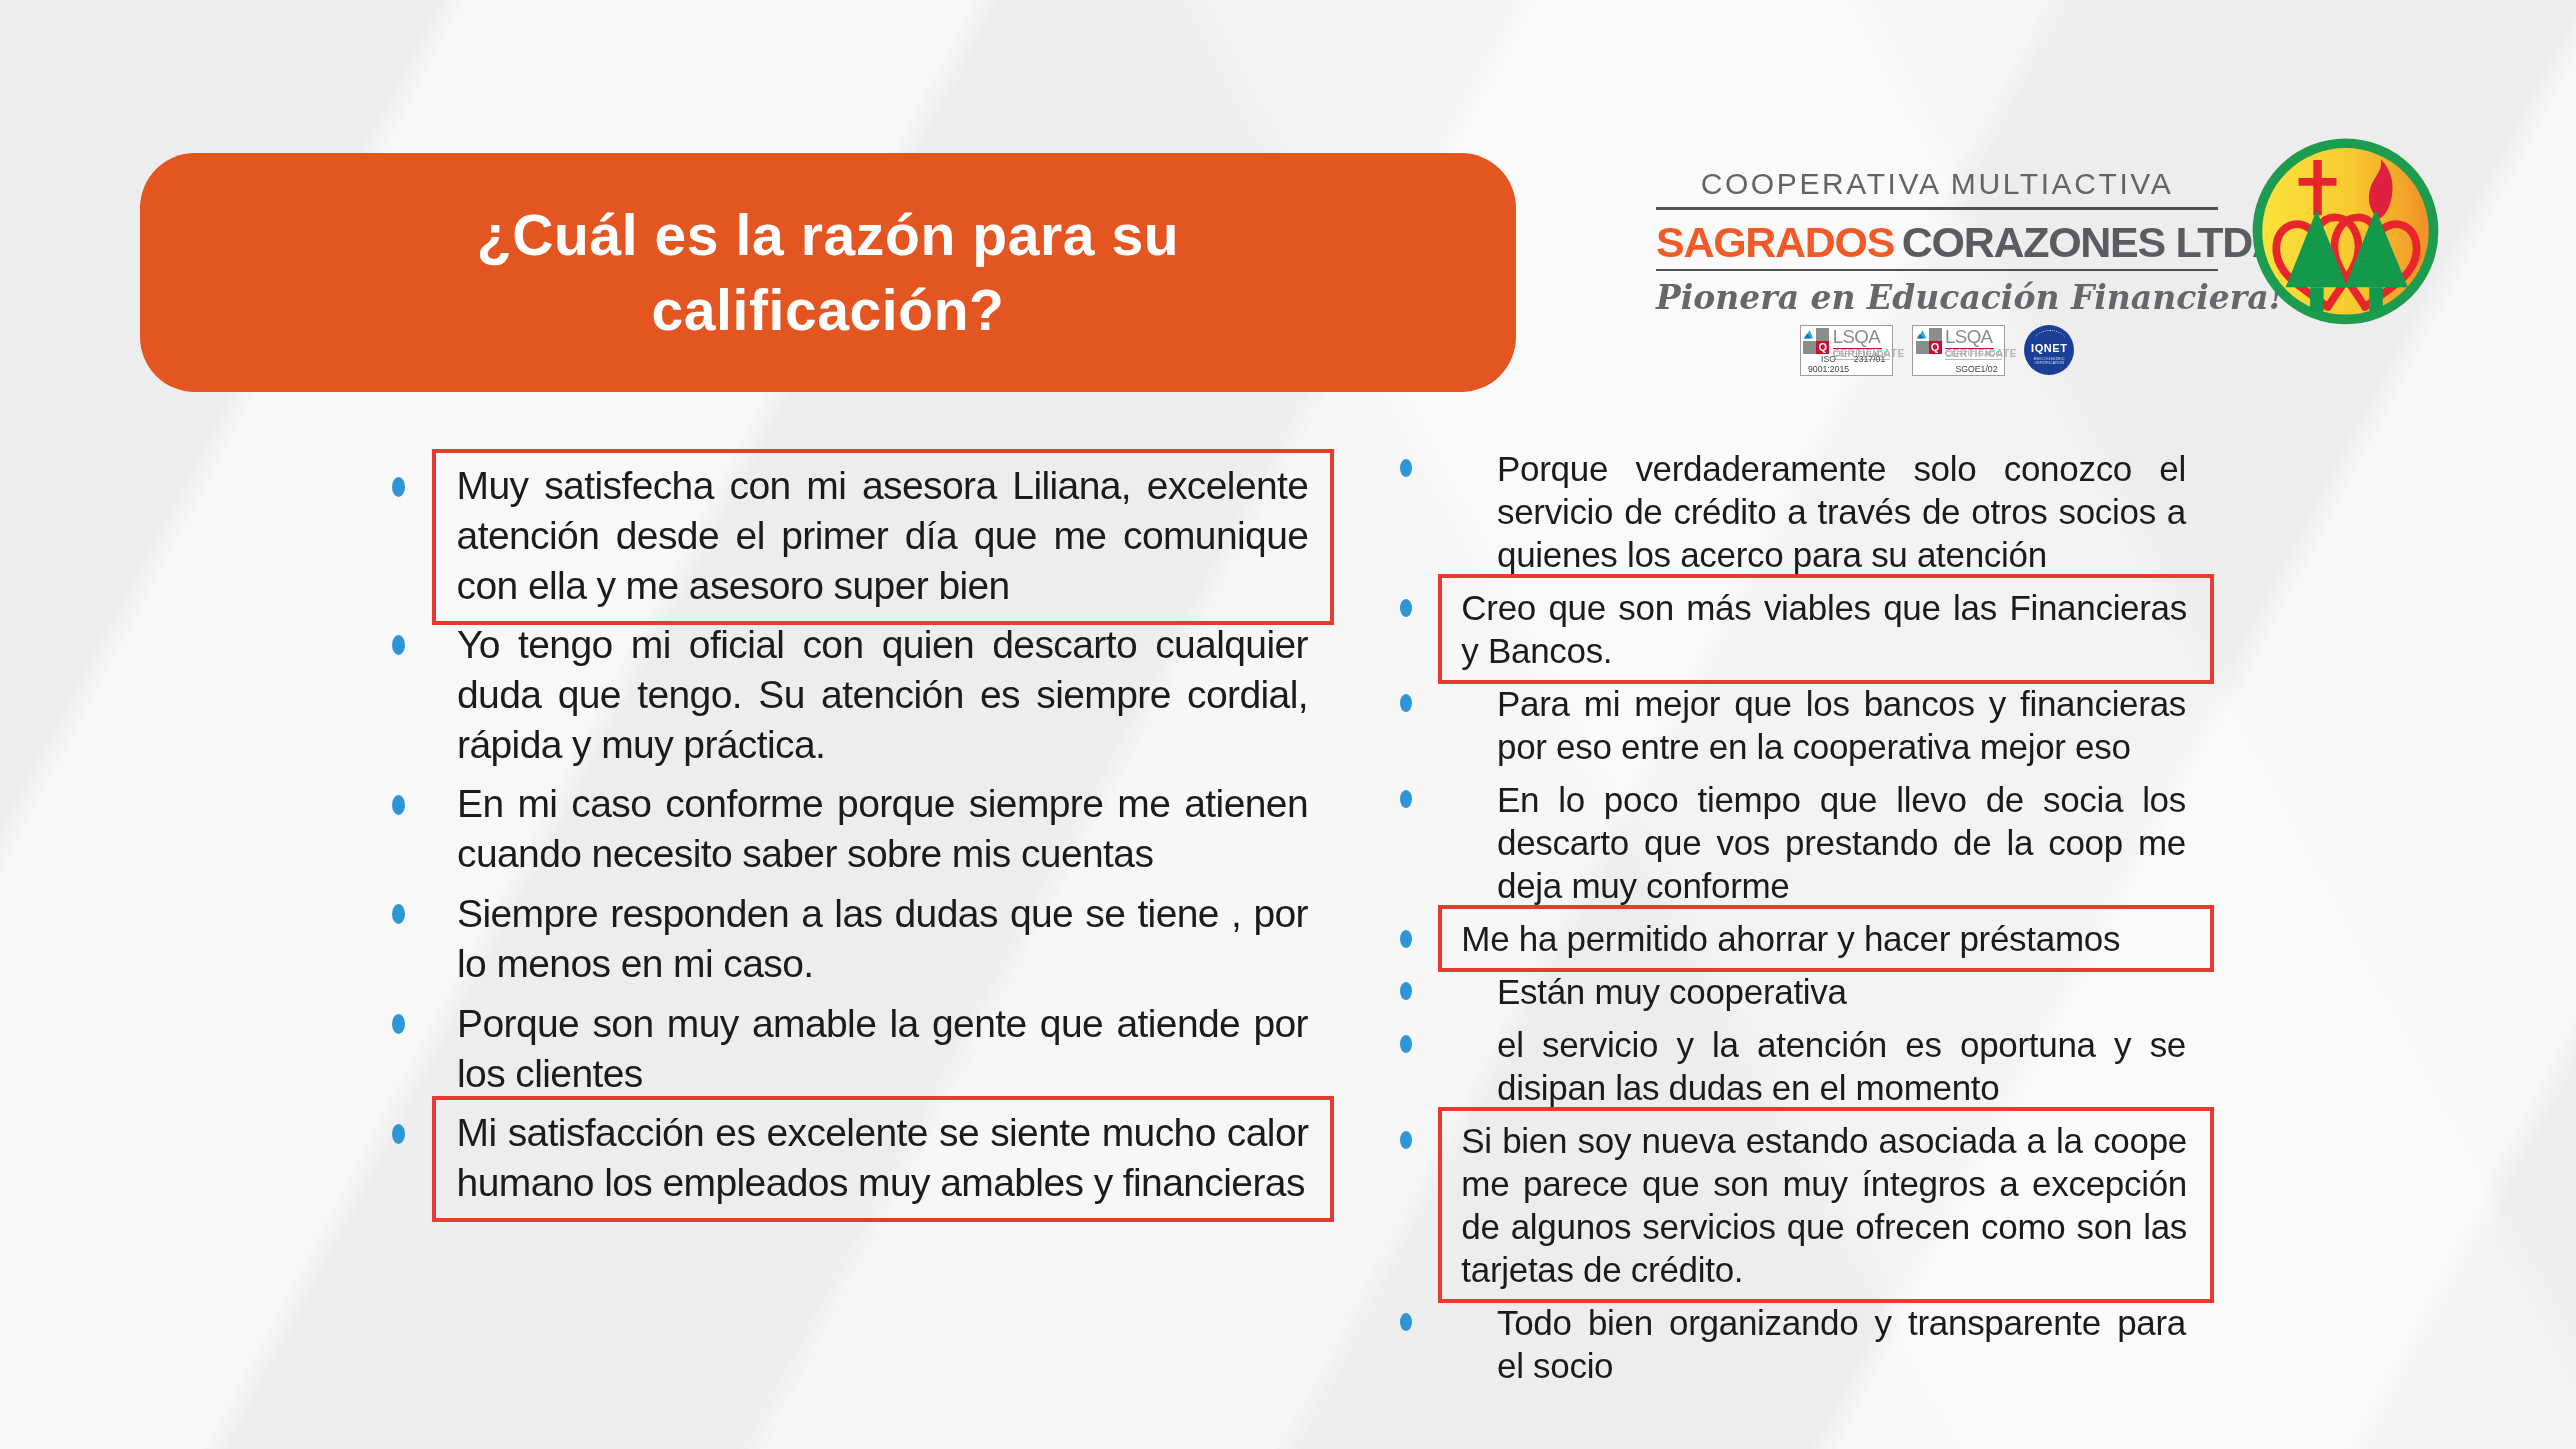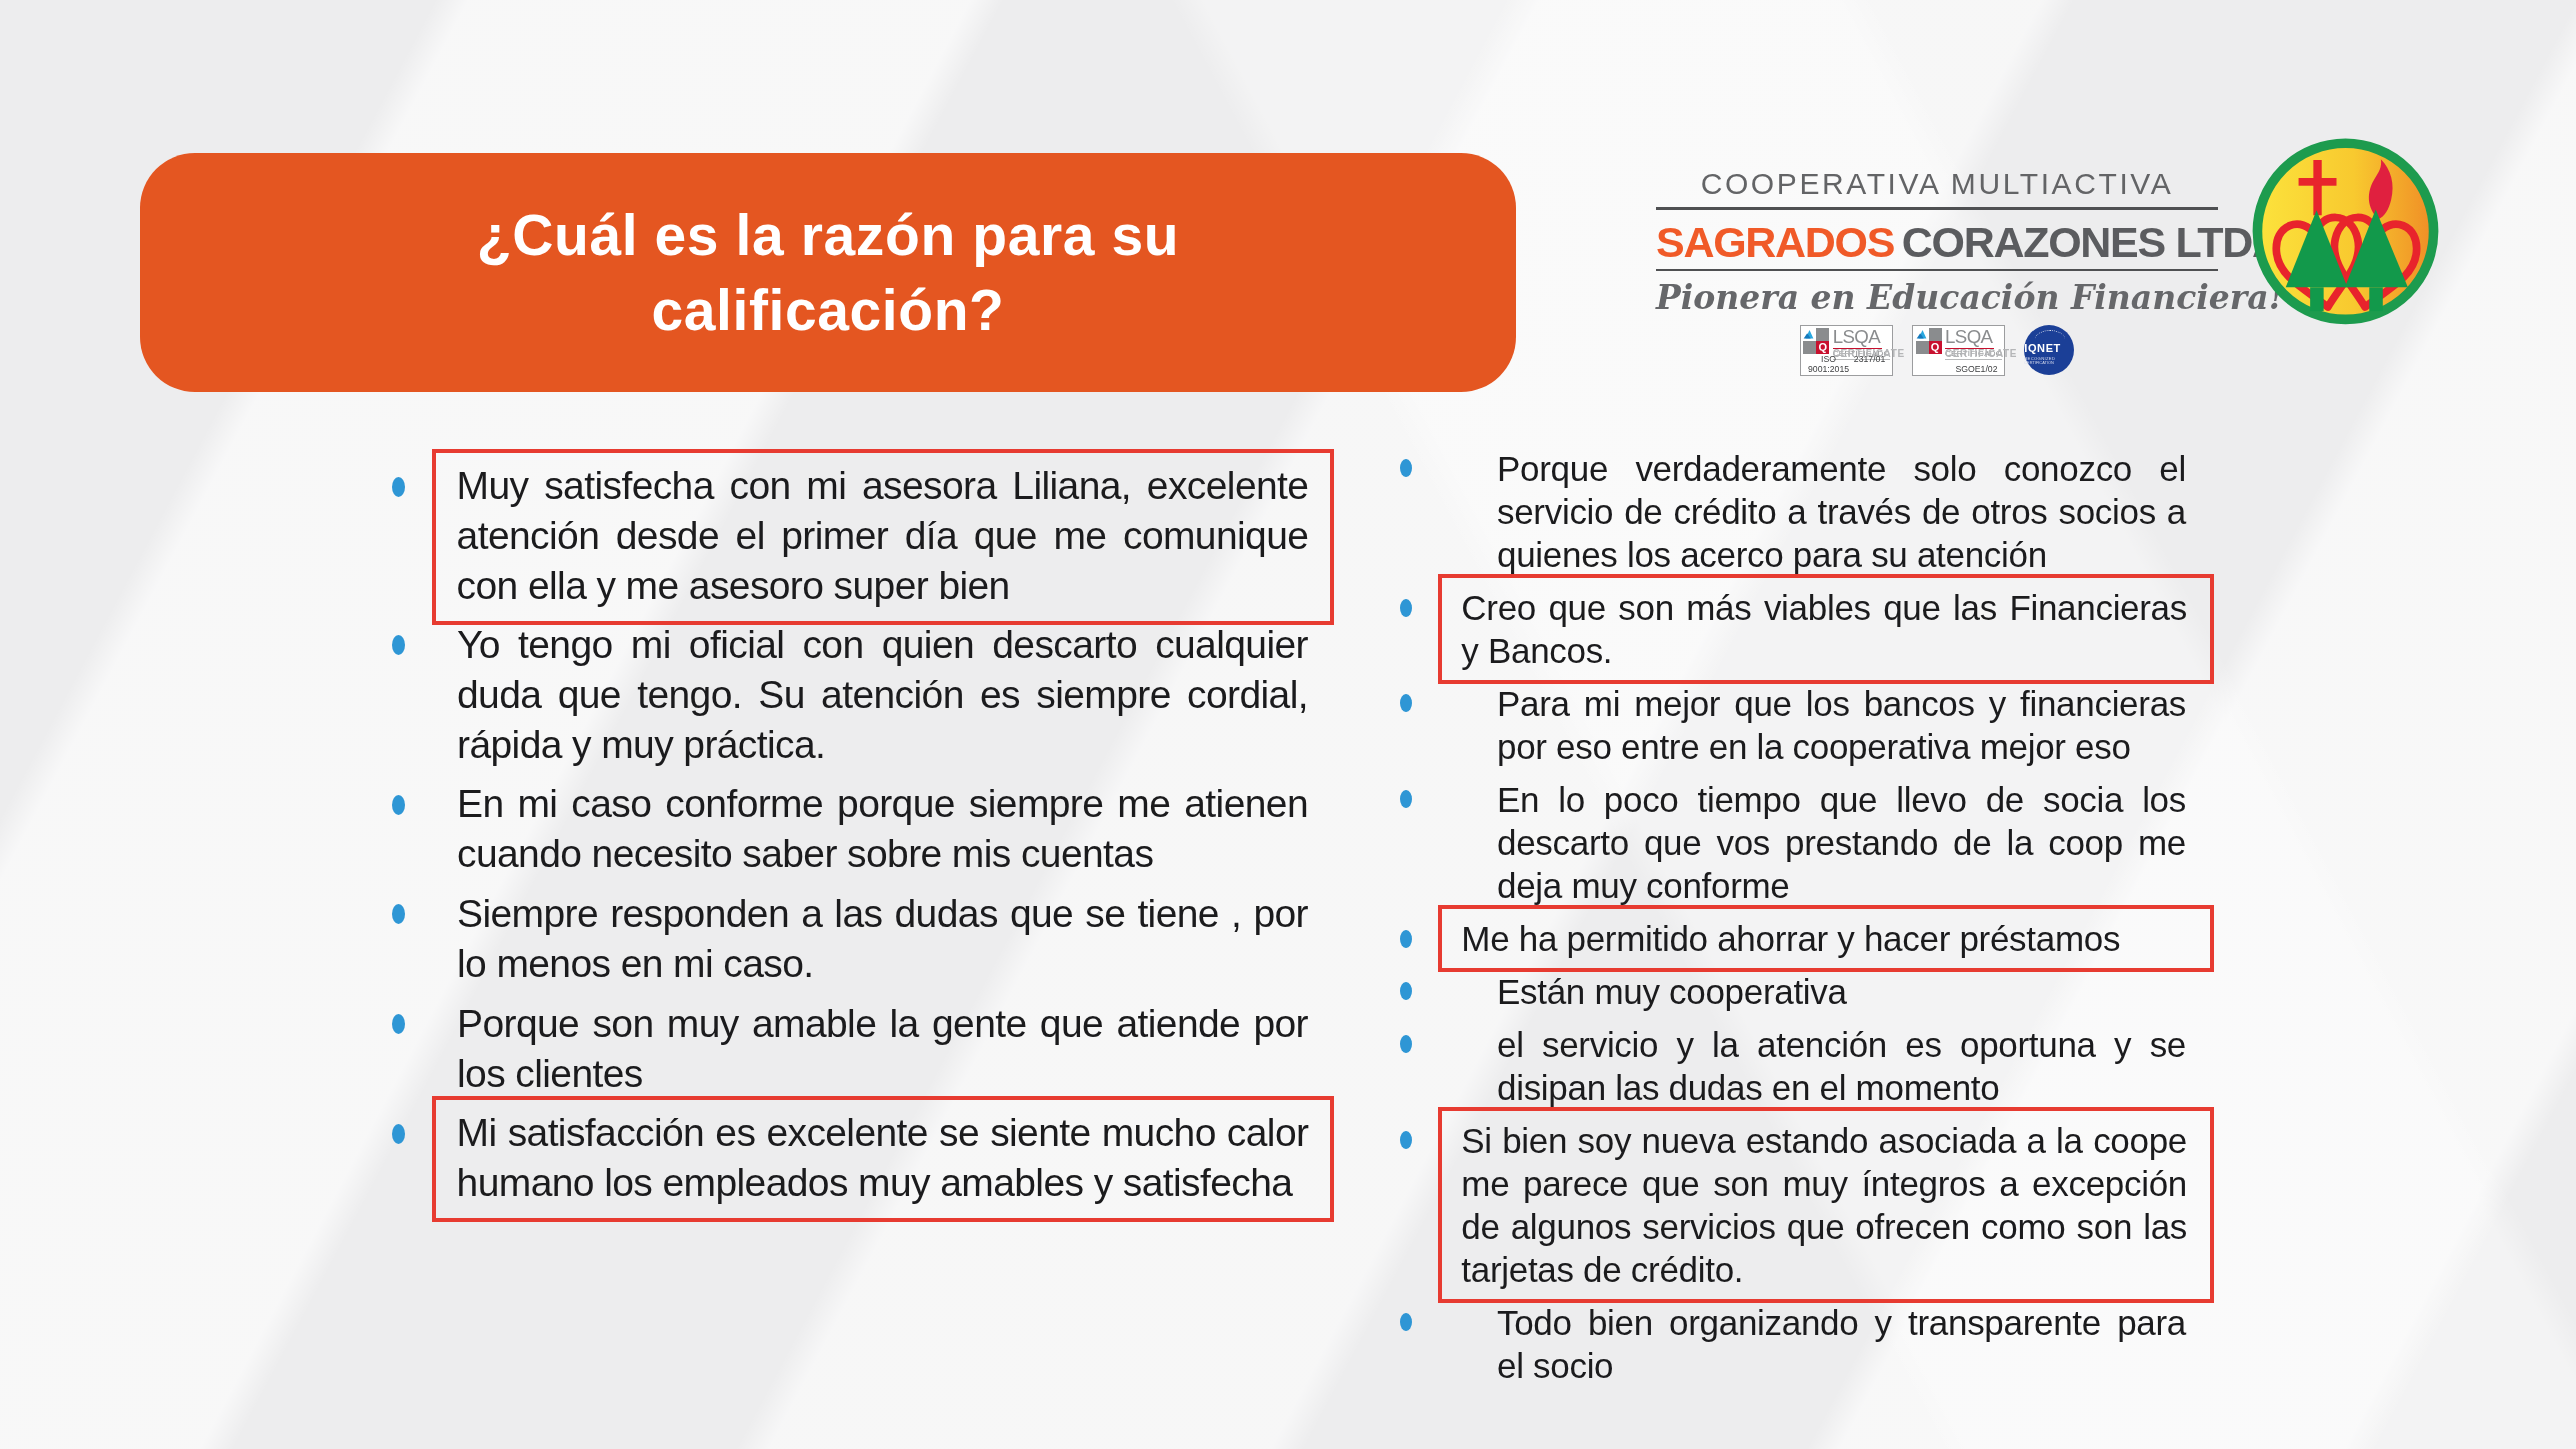--- a/index.html
+++ b/index.html
@@ -50,21 +50,21 @@
   .lsqa{position:relative;width:91px;height:49px;background:#fff;border:1.3px solid #9C9D9F;}
   .lsqa-grid{position:absolute;left:2.6px;top:2.6px;width:26px;height:26px;display:grid;grid-template-columns:13px 13px;grid-template-rows:13px 13px;}
   .lsqa-cell{width:13px;height:13px;}
   .cell-gray{background:var(--lsqa-gray,#8A8C8E);}
   .cell-red{background:var(--lsqa-red,#C8102E);color:#fff;font-weight:bold;font-size:11px;line-height:13px;text-align:center;}
   .lsqa-name{position:absolute;left:32px;top:1.3px;font-size:18.7px;line-height:20px;font-weight:normal;letter-spacing:-0.6px;color:var(--lsqa-gray,#8A8C8E);border-bottom:1.9px solid var(--lsqa-red,#C8102E);padding:0 1.9px 0.6px 0;}
   .lsqa-l1{position:absolute;left:32px;top:24.5px;font-size:8px;line-height:8.4px;color:var(--lsqa-gray,#8A8C8E);letter-spacing:0.3px;border-bottom:0.6px solid #B9BABB;padding-bottom:0.6px;}
   .lsqa-l2{position:absolute;left:32px;top:24px;font-size:10px;line-height:7.7px;color:#B5B6B8;letter-spacing:0.6px;font-weight:bold;}
   .lsqa-iso{position:absolute;left:2.6px;right:2.6px;bottom:0.6px;display:flex;justify-content:space-between;font-size:8.7px;color:#3F4042;padding-right:3.9px;}
 
-  .iqnet{position:relative;width:50px;height:50px;border-radius:50%;background:var(--iqnet-blue,#1B3F97);color:#fff;text-align:left;}
+  .iqnet{position:relative;width:50px;height:50px;border-radius:50%;background:var(--iqnet-blue,#1B3F97);color:#fff;text-align:center;}
   .iqnet-arc{position:absolute;left:10.3px;top:4.5px;width:30px;height:18px;border-top:1.9px dotted rgba(255,255,255,0.95);border-radius:50%;}
   .iqnet-name{padding-top:17.4px;font-size:11px;line-height:11.6px;font-weight:bold;letter-spacing:0.6px;}
   .iqnet-s1{font-size:4.2px;line-height:5.2px;letter-spacing:0.3px;color:#D8DCEE;margin-top:1.3px;}
   .iqnet-s2{font-size:3.9px;line-height:4.5px;color:#D8DCEE;}
 
   .emblem{position:absolute;left:2249px;top:133px;width:193px;height:198px;}
 
   
   .col{position:absolute;margin:0;padding:0;list-style:none;}
   .col-left{left:386px;top:461px;width:922px;}
@@ -203,21 +203,21 @@
       <li class="item">
         <span class="dot"></span>
         <div class="quote">Siempre responden a las dudas que se tiene , por lo menos en mi caso.</div>
       </li>
       <li class="item">
         <span class="dot"></span>
         <div class="quote">Porque son muy amable la gente que atiende por los clientes</div>
       </li>
       <li class="item">
         <span class="dot"></span>
-        <div class="quote boxed">Mi satisfacción es excelente se siente mucho calor humano los empleados muy amables y satisfecha</div>
+        <div class="quote boxed">Mi satisfacción es excelente se siente mucho calor humano los empleados muy amables y financieras</div>
       </li>
     </ul>
 
   <ul class="col col-right">
 
   <li class="item">
         <span class="dot"></span>
         <div class="quote">Porque verdaderamente solo conozco el servicio de crédito a través de otros socios a quienes los acerco para su atención</div>
       </li>
       <li class="item">

